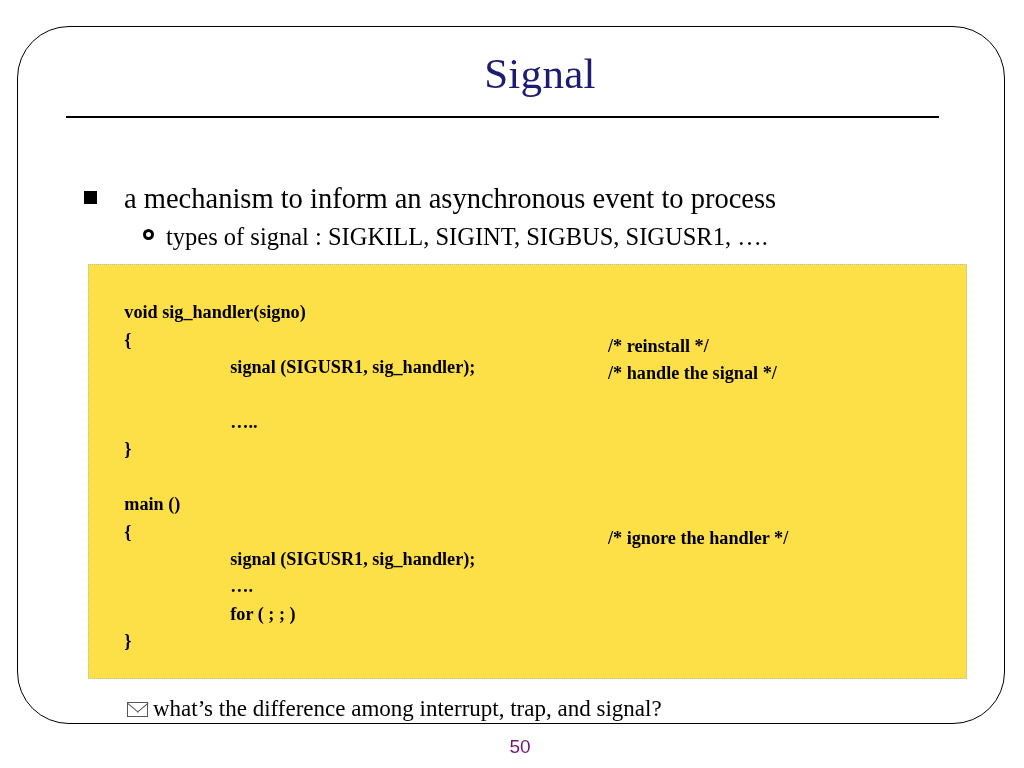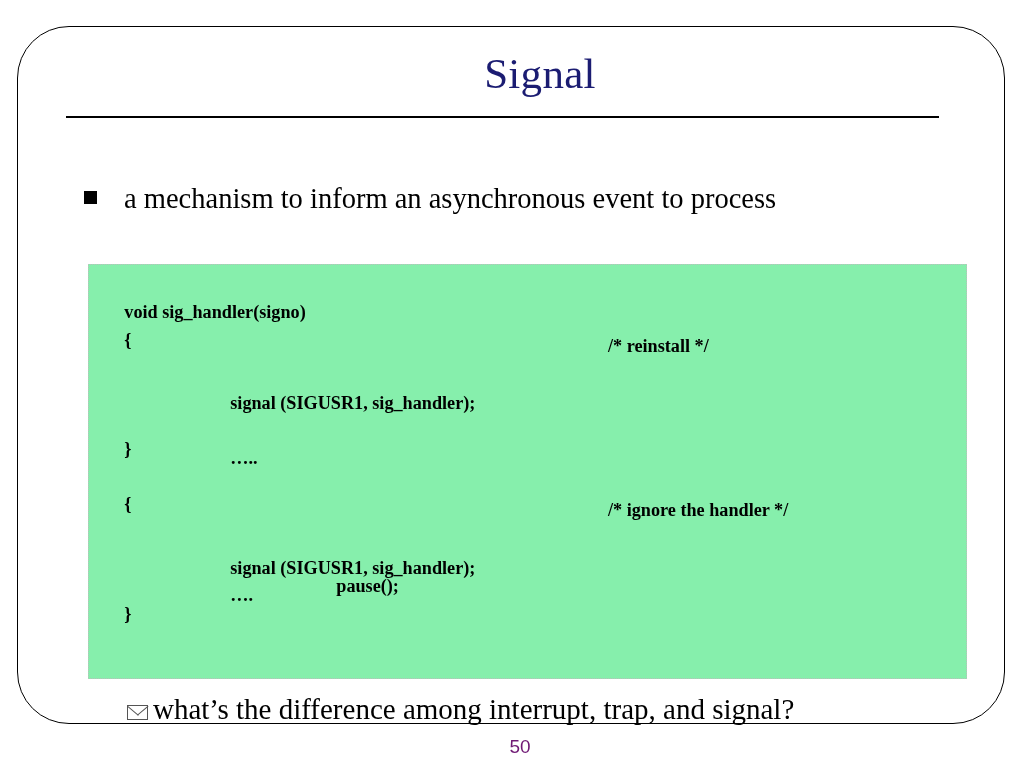--- a/index.html
+++ b/index.html
@@ -102,21 +102,21 @@
 
   
   #code-box {
     position: absolute;
     left: 88px;
     top: 264px;
     width: 879px;
     height: 415px;
     border: 1px dotted #bdbdbd;
     box-sizing: border-box;
-    background: #86efac;
+    background: #fde047;
   }
 
   #code-lines {
     position: absolute;
     left: 8px;
     top: 7px;
     width: 862px;
     font-size: 18.2px;
     line-height: 27.4px;
     font-weight: bold;
@@ -131,30 +131,30 @@
   .code-line .code-text {
     display: inline-block;
   }
   .code-line .code-comment {
     position: absolute;
     left: 511px;
     top: 6px;
     white-space: pre;
   }
   .ind-0 { padding-left: 0px; }
-  .ind-1 { padding-left: 106px; margin-top: 36px; }
+  .ind-1 { padding-left: 106px; }
   .ind-2 { padding-left: 212px; }
   .code-blank { height: 27.4px; }
 
   
   #footnote {
     position: absolute;
     left: 127px;
     top: 694px;
-    font-size: 29px;
+    font-size: 23px;
     line-height: 30px;
     white-space: nowrap;
   }
   #envelope-icon {
     display: inline-block;
     position: relative;
     width: 21px;
     height: 15px;
     border: 1.4px solid #555555;
     box-sizing: border-box;
@@ -200,20 +200,24 @@
 <div id="slide-frame"></div>
 
 <div id="slide-title">Signal</div>
 <div id="title-rule"></div>
 
 <div id="bullet-list">
   <div class="bullet-l1">
     <span class="marker"></span>
     <span>a mechanism to inform an asynchronous event to process</span>
   </div>
+  <div class="bullet-l2">
+    <span class="marker-circle"></span>
+    <span>types of signal : SIGKILL, SIGINT, SIGBUS, SIGUSR1, ….</span>
+  </div>
 </div>
 
 <div id="code-box">
   <div id="code-lines">
 
     <div class="code-line">
       <span class="code-text ind-0">void sig_handler(signo)</span>
       <span class="code-comment"></span>
     </div>
 
@@ -222,57 +226,62 @@
       <span class="code-text ind-0">{</span>
       <span class="code-comment"></span>
     </div>
 
     <div class="code-line">
       <span class="code-text ind-1">signal (SIGUSR1, sig_handler);</span>
       <span class="code-comment">/* reinstall */</span>
     </div>
 
     <div class="code-line">
+      <span class="code-comment">/* handle the signal */</span>
     </div>
 
     <div class="code-line">
       <span class="code-text ind-1">…..</span>
       <span class="code-comment"></span>
     </div>
 
     <div class="code-line">
       <span class="code-text ind-0">}</span>
       <span class="code-comment"></span>
     </div>
 
     <div class="code-line code-blank">
       <span class="code-text ind-0"></span>
     </div>
 
+    <div class="code-line">
+      <span class="code-text ind-0">main ()</span>
+      <span class="code-comment"></span>
+    </div>
 
     <div class="code-line">
       <span class="code-text ind-0">{</span>
       <span class="code-comment"></span>
     </div>
 
     <div class="code-line">
       <span class="code-text ind-1">signal (SIGUSR1, sig_handler);</span>
       <span class="code-comment">/* ignore the handler */</span>
     </div>
 
     <div class="code-line">
       <span class="code-text ind-1">….</span>
       <span class="code-comment"></span>
     </div>
 
-
-    <div class="code-line">
-      <span class="code-text ind-2">pause();</span>
-      <span class="code-comment"></span>
-    </div>
+    <div class="code-line">
+      <span class="code-text ind-1">for ( ; ; )</span>
+      <span class="code-comment"></span>
+    </div>
+
 
     <div class="code-line">
       <span class="code-text ind-0">}</span>
       <span class="code-comment"></span>
     </div>
 
   </div>
 </div>
 
 <div id="footnote">

